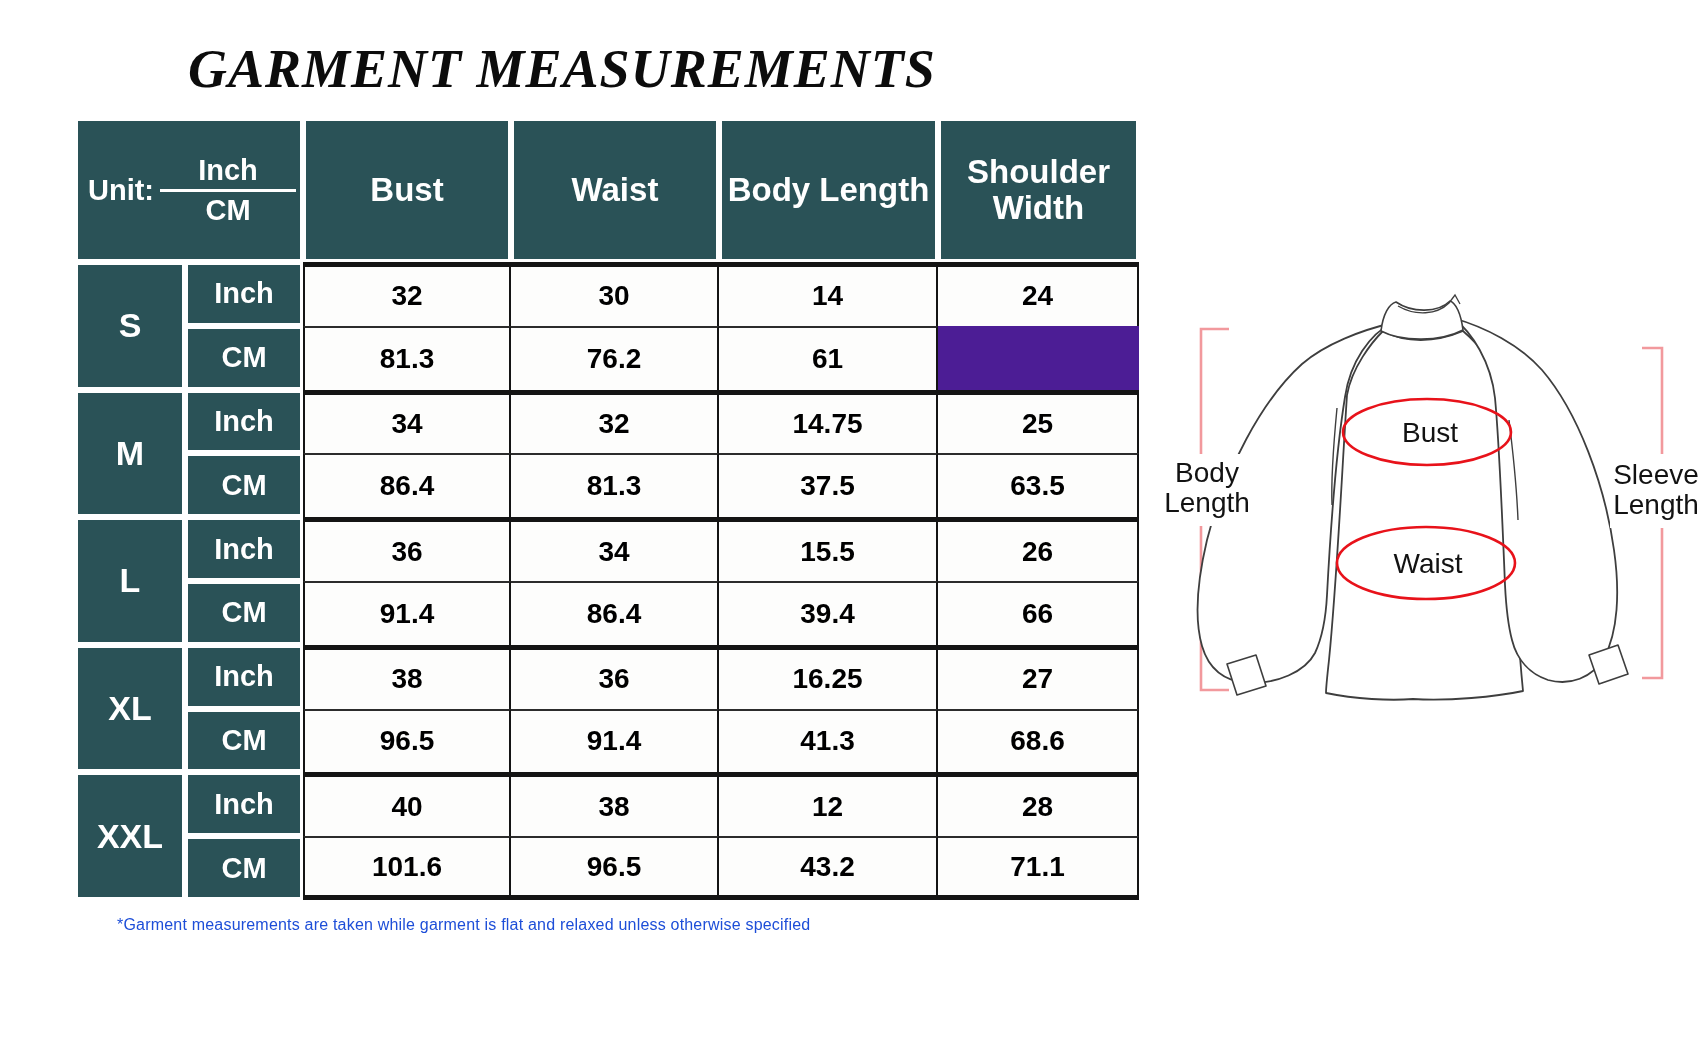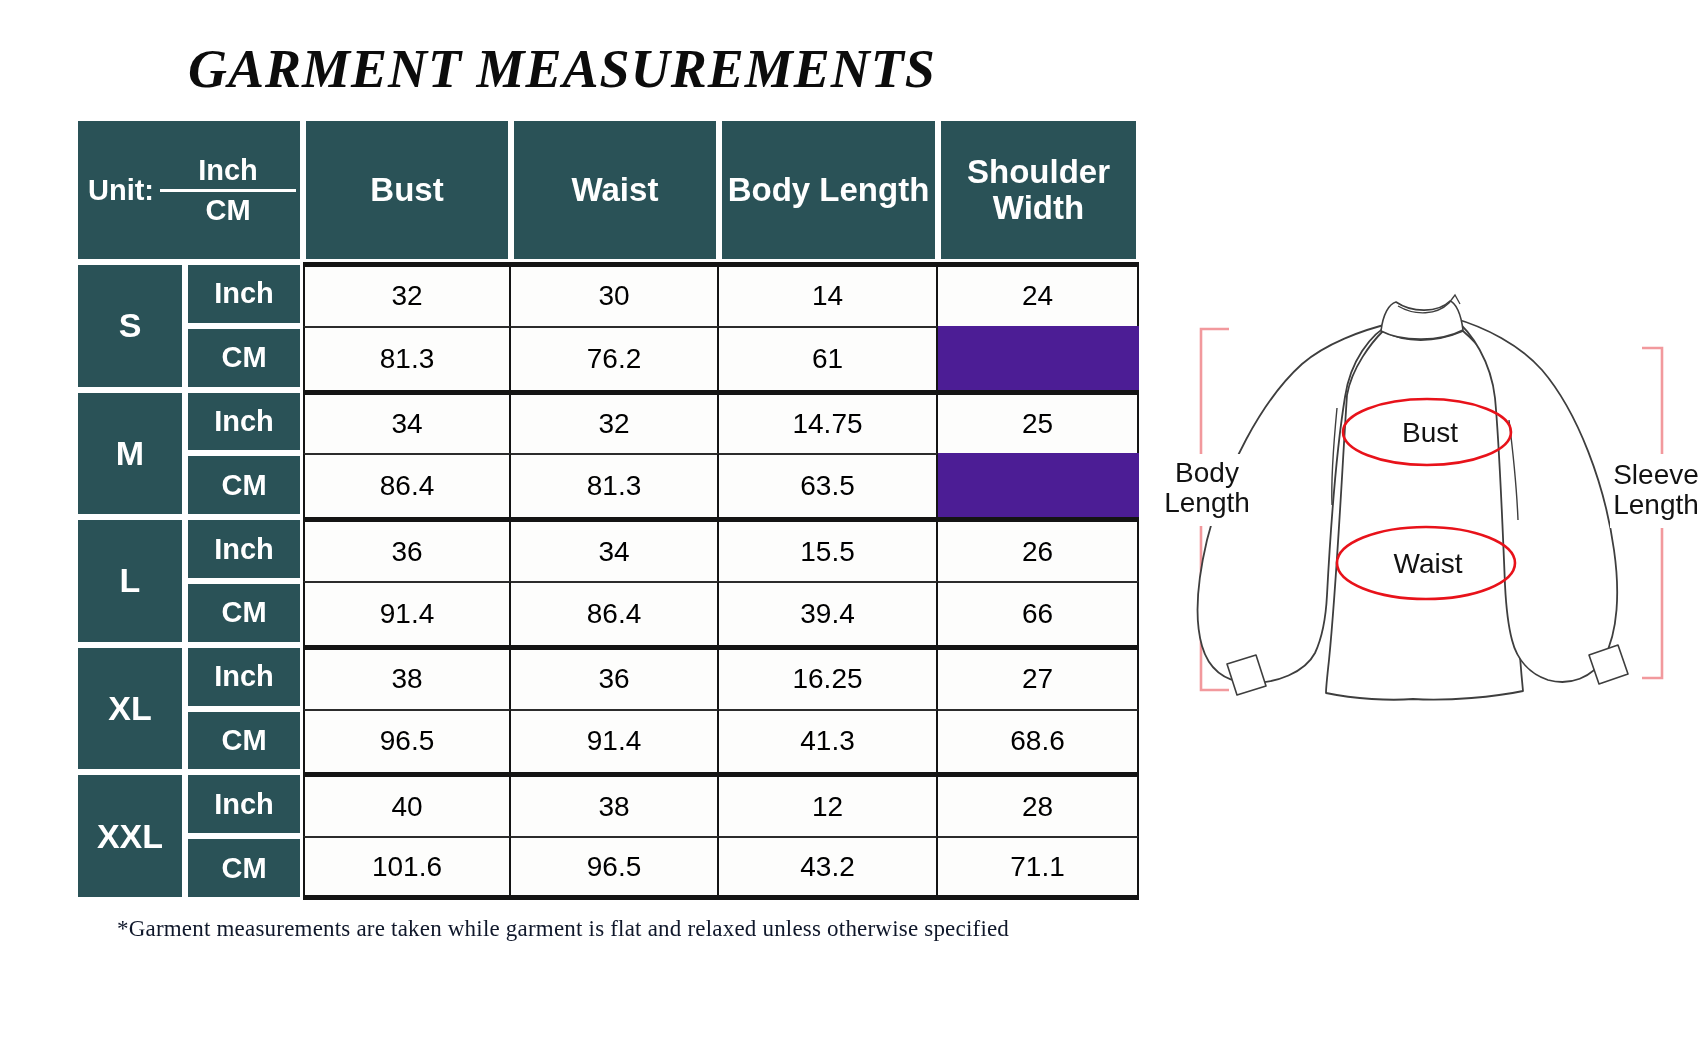--- a/index.html
+++ b/index.html
@@ -27,29 +27,29 @@
   .th.unitcell{grid-column:2;font-size:29px;}
 
   .unit-header{grid-column:1/3;gap:6px;padding:0 4px 0 10px;}
   .unit-header .u-label{font-size:29px;font-weight:bold;white-space:nowrap;}
   .unit-header .fraction{flex:1;display:flex;flex-direction:column;align-items:center;}
   .unit-header .frac-top{width:100%;text-align:center;font-size:29px;font-weight:bold;
       border-bottom:3px solid #ffffff;padding-bottom:2px;}
   .unit-header .frac-bottom{width:100%;text-align:center;font-size:29px;font-weight:bold;padding-top:2px;}
 
   .td{display:flex;align-items:center;justify-content:center;
-      font-weight:normal;font-size:28px;color:#000;background:#fdfdfc;
+      font-weight:bold;font-size:28px;color:#000;background:#fdfdfc;
       border-right:2px solid #141414;}
   .td.c1{border-left:2px solid #141414;}
   .td.top-thick{border-top:5px solid #141414;}
   .td.top-thin{border-top:2px solid #2c2c2c;}
   .td.bot-thick{border-bottom:5px solid #141414;}
 
   
-  .footnote{position:absolute;left:117px;top:916px;font-size:23px;color:#0f172a;letter-spacing:.2px;font-family:Liberation Serif, serif;}
+  .footnote{position:absolute;left:117px;top:916px;font-size:16px;color:#1d4ed8;letter-spacing:.2px;}
 
   
   .diagram{position:absolute;left:1090px;top:282px;width:610px;height:440px;}
   .diagram text{font-family:"Liberation Sans","DejaVu Sans",sans-serif;fill:#121212;}
 </style>
 </head>
 <body>
 
 <div class="canvas">
 
@@ -82,20 +82,21 @@
 
     <div class="th sizecell">M</div>
     <div class="th unitcell">Inch</div>
     <div class="td c1 top-thick">34</div>
     <div class="td top-thick">32</div>
     <div class="td top-thick">14.75</div>
     <div class="td top-thick">25</div>
     <div class="th unitcell">CM</div>
     <div class="td c1 top-thin">86.4</div>
     <div class="td top-thin">81.3</div>
+    <div class="td top-thin">37.5</div>
     <div class="td top-thin">63.5</div>
 
     <div class="th sizecell">L</div>
     <div class="th unitcell">Inch</div>
     <div class="td c1 top-thick">36</div>
     <div class="td top-thick">34</div>
     <div class="td top-thick">15.5</div>
     <div class="td top-thick">26</div>
     <div class="th unitcell">CM</div>
     <div class="td c1 top-thin">91.4</div>

